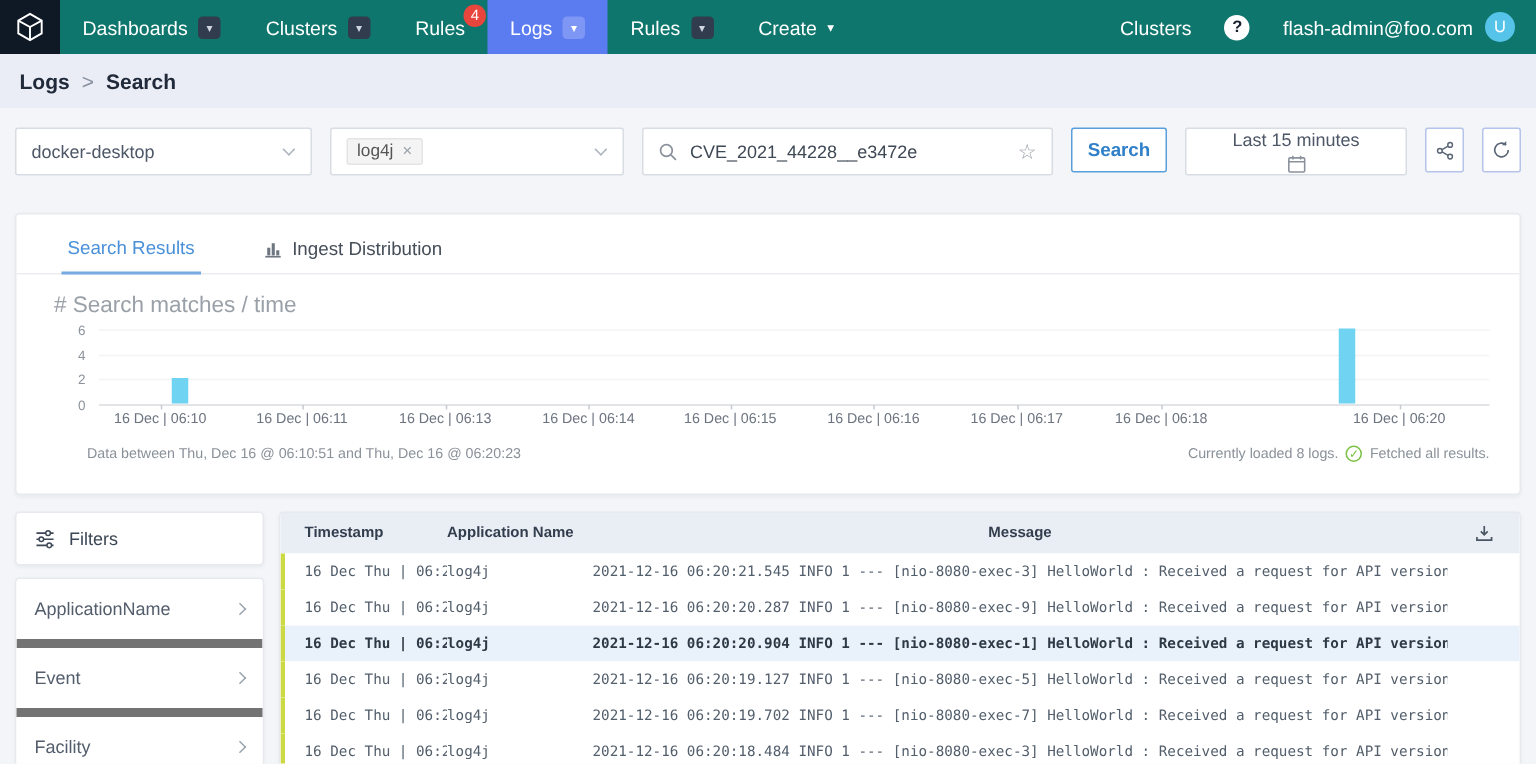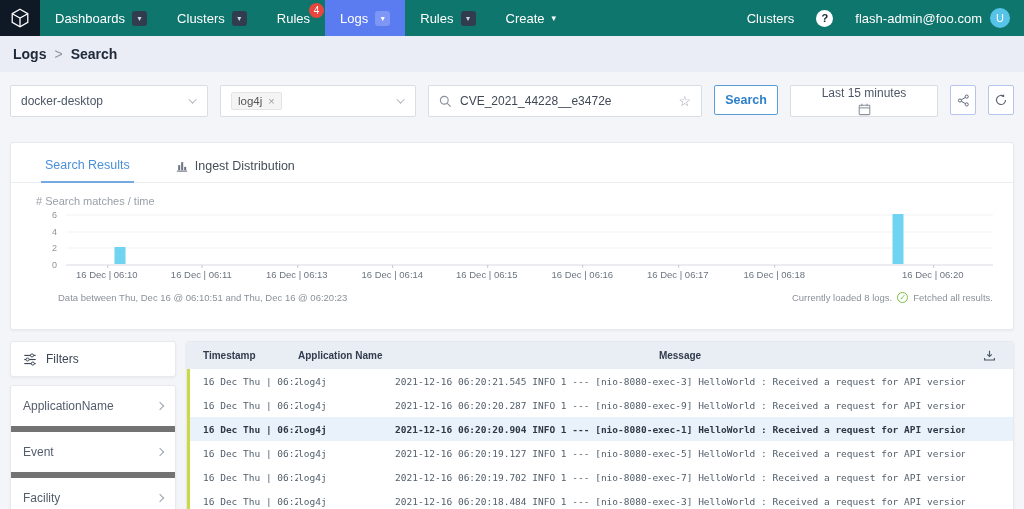--- a/index.html
+++ b/index.html
@@ -40,21 +40,21 @@
   .chev { width:6px; height:6px; border-left:1.5px solid #adb4bd; border-bottom:1.5px solid #adb4bd; display:inline-block; }
   .chev.down { transform:rotate(-45deg) translateY(-2px); }
   .chev.right { transform:rotate(-135deg); border-color:#9aa2ad; }
 
   
   .card { background:#fff; border:1px solid #e7e9ee; border-radius:3px; box-shadow:0 1px 3px rgba(20,30,50,0.05); }
   .results-card { margin:27px 10px 0 10px; height:188px; }
   .tabs { display:flex; gap:38px; padding:13px 0 0 30px; border-bottom:1px solid #ebedf0; }
   .tab { padding:2px 4px 9px 4px; font-size:12.5px; color:#454e59; cursor:pointer; display:flex; align-items:center; gap:7px; }
   .tab.active { color:#4a90d9; border-bottom:2px solid #74a9e2; margin-bottom:-1px; }
-  .chart-title { font-size:11px; color:#9aa0a8; margin:12px 0 0 25px; }
+  .chart-title { font-size:15px; color:#9aa0a8; margin:12px 0 0 25px; }
   .chart-plot { position:relative; height:50px; margin:8px 20px 0 55px; }
   .gridline { position:absolute; left:0; right:0; height:1px; background:#f2f3f5; transform:translateY(50%); }
   .gridline.axis { background:#d9dce1; }
   .ytick { position:absolute; right:100%; margin-right:9px; transform:translateY(50%); font-size:9px; color:#8d939c; }
   .bar { position:absolute; bottom:1px; width:11px; transform:translateX(-50%); }
   .chart-xaxis { position:relative; height:16px; margin:0 20px 0 55px; }
   .xtick { position:absolute; top:4px; transform:translateX(-50%); font-size:9.5px; color:#6c7480; white-space:nowrap; }
   .xtick::before { content:""; position:absolute; left:50%; top:-4px; width:1px; height:3px; background:#c6cad1; }
   .results-footer { display:flex; justify-content:space-between; align-items:center; padding:11px 20px 0 47px; font-size:9.5px; color:#8a9199; }
   .loaded-info { display:flex; align-items:center; gap:5px; }

